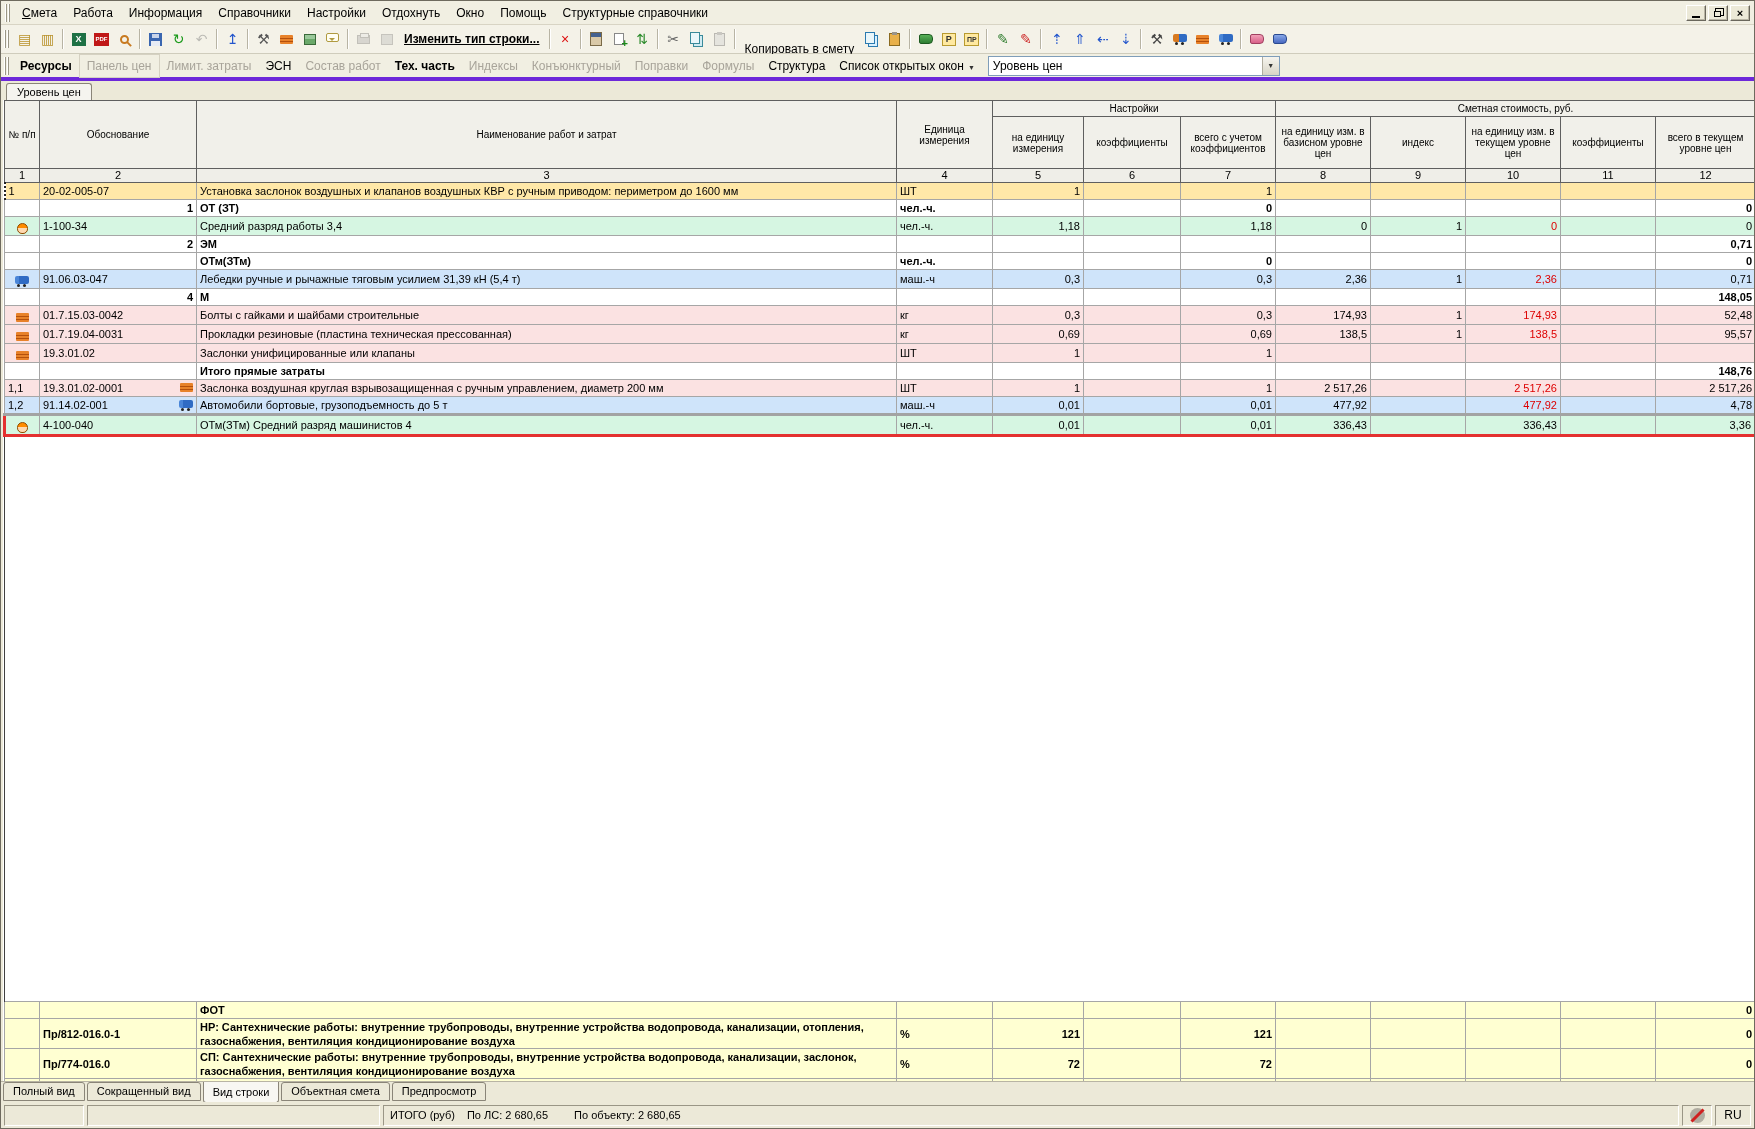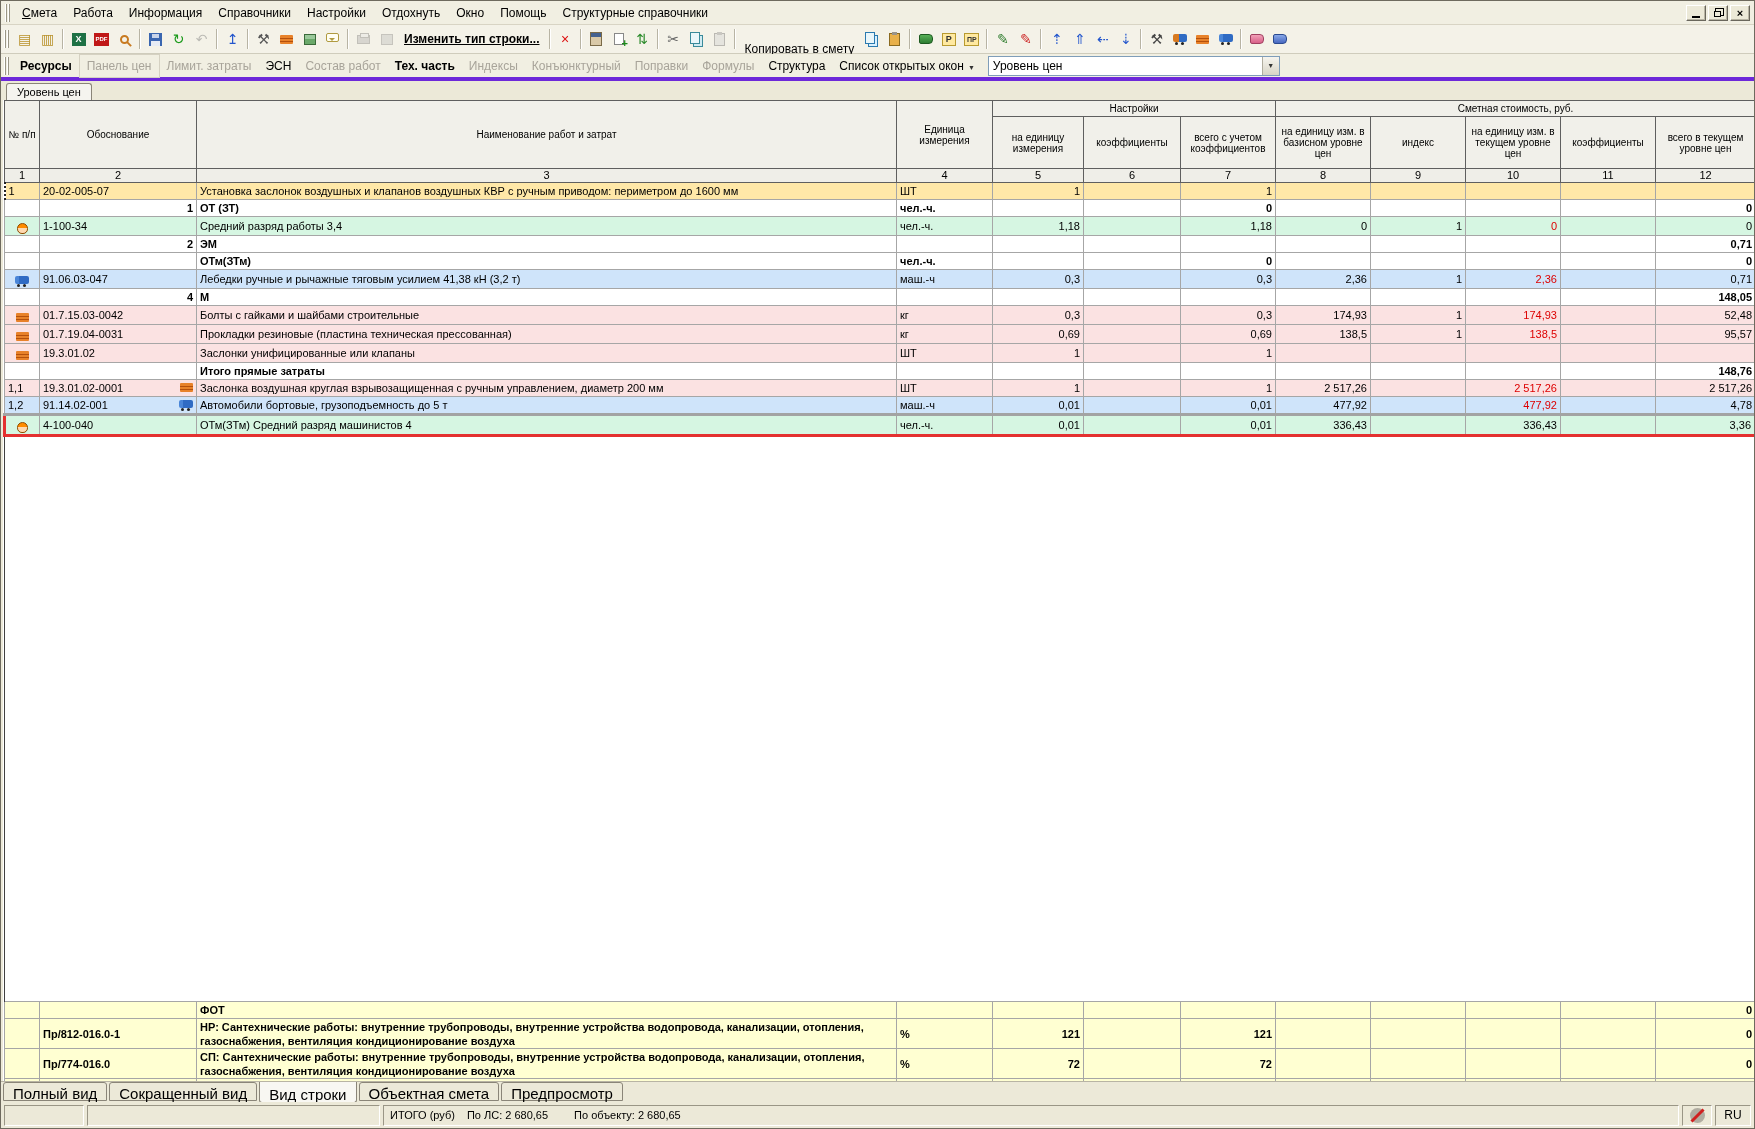--- a/index.html
+++ b/index.html
@@ -110,21 +110,21 @@
   .grid tr.selected td { border-top:3px solid #a3a3a3; border-bottom:3px solid #e43030; }
   .grid tr.selected td:first-child { border-left:3px solid #e43030; }
   .grid tr.selected td:last-child  { border-right:3px solid #e43030; }
   .grid tr.filler td { height:566px; background:#fff; border:none; border-left:1px solid #404040; border-right:1px solid #404040; }
   .rico { display:inline-block; vertical-align:middle; }
   .rico-right { float:right; margin-top:3px; }
   td.iconcell { text-align:center; padding-top:2px; }
 
   
   .bottomtabs { height:21px; background:#ece9d8; display:flex; align-items:flex-start; padding-left:2px; border-top:1px solid #b8b4a4; }
-  .btab { height:19px; margin-right:2px; padding:2px 9px 0; font-size:15px; background:#ece9d8;
+  .btab { height:19px; margin-right:2px; padding:2px 9px 0; font-size:11px; background:#ece9d8;
           border:1px solid #8a8578; border-radius:3px 3px 0 0; }
   .btab.active { background:#f8f7f2; height:21px; border-top:none; border-radius:0 0 3px 3px; padding-top:4px; }
 
   
   .statusbar { height:26px; background:#ece9d8; display:flex; align-items:center; gap:3px; padding:2px 3px; }
   .sp { height:21px; border:1px solid; border-color:#9a9686 #fff #fff #9a9686; background:#ece9d8;
         display:flex; align-items:center; font-size:11px; padding:0 6px; }
   .sp1 { width:80px; } .sp2 { width:293px; } .sp3 { flex:1; } .sp4 { width:30px; justify-content:center; padding:0; }
   .sp5 { width:36px; justify-content:center; font-size:12px; }
   .sp3 span { margin-right:26px; }
@@ -436,21 +436,21 @@
             <td class="num">0</td>
             <td class="num"></td>
             <td class="num"></td>
             <td class="num"></td>
             <td class="num"></td>
             <td class="num">0</td>
           </tr>
           <tr class="bg-blue">
             <td class="iconcell"><span class="rico c-truck"></span></td>
             <td>91.06.03-047</td>
-            <td>Лебедки ручные и рычажные тяговым усилием 41,38 кН (3,2 т)</td>
+            <td>Лебедки ручные и рычажные тяговым усилием 31,39 кН (5,4 т)</td>
             <td>маш.-ч</td>
             <td class="num">0,3</td>
             <td class="num"></td>
             <td class="num">0,3</td>
             <td class="num">2,36</td>
             <td class="num">1</td>
             <td class="num red">2,36</td>
             <td class="num"></td>
             <td class="num">0,71</td>
           </tr>
@@ -593,21 +593,21 @@
             <td class="num">121</td>
             <td class="num"></td>
             <td class="num"></td>
             <td class="num"></td>
             <td class="num"></td>
             <td class="num">0</td>
           </tr>
           <tr class="bg-lemon bold r2">
             <td></td>
             <td>Пр/774-016.0</td>
-            <td>СП: Сантехнические работы: внутренние трубопроводы, внутренние устройства водопровода, канализации, отопления, газоснабжения, вентиляция  кондиционирование воздуха</td>
+            <td>СП: Сантехнические работы: внутренние трубопроводы, внутренние устройства водопровода, канализации, заслонок, газоснабжения, вентиляция  кондиционирование воздуха</td>
             <td>%</td>
             <td class="num">72</td>
             <td class="num"></td>
             <td class="num">72</td>
             <td class="num"></td>
             <td class="num"></td>
             <td class="num"></td>
             <td class="num"></td>
             <td class="num">0</td>
           </tr>

